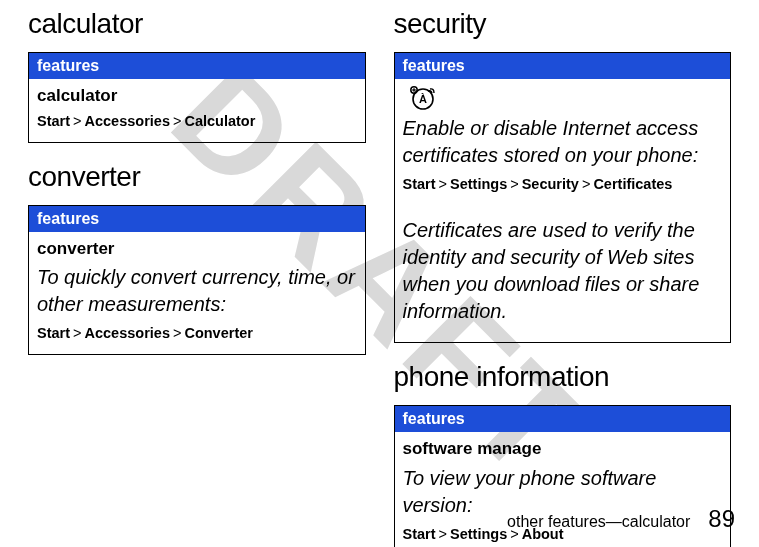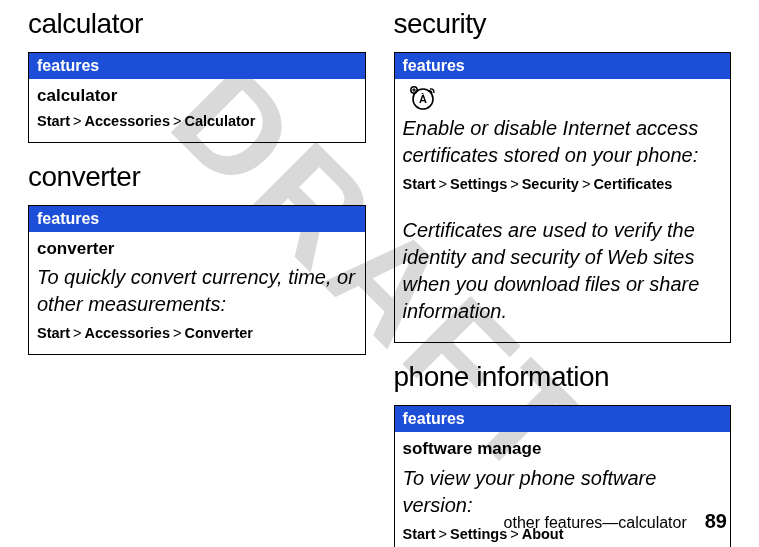--- a/index.html
+++ b/index.html
@@ -56,28 +56,28 @@
     justify-content: space-between;
     align-items: flex-start;
   }
   .desc { margin-bottom: 6px; font-size: 20px; font-style: italic; }
   .path { font-size: 14.5px; }
   .path .step { font-family: Liberation Sans, sans-serif; font-weight: bold; font-stretch: condensed; }
   .path .sep { font-weight: normal; padding: 0 3px; }
   .footer {
     position: absolute;
     bottom: 14px;
-    right: 32px;
+    right: 24px;
     font-size: 16px;
     display: flex;
     align-items: baseline;
     gap: 18px;
     z-index: 1;
   }
-  .footer .pg { font-weight: bold; font-size: 20px; }
+  .footer .pg { font-weight: normal; font-size: 24px; }
   .cert-icon {
     width: 26px; height: 26px; flex-shrink: 0; margin-left: 6px;
   }
 </style>
 </head>
 <body>
 
 <div class="watermark">DRAFT</div>
 
 <div class="page">

